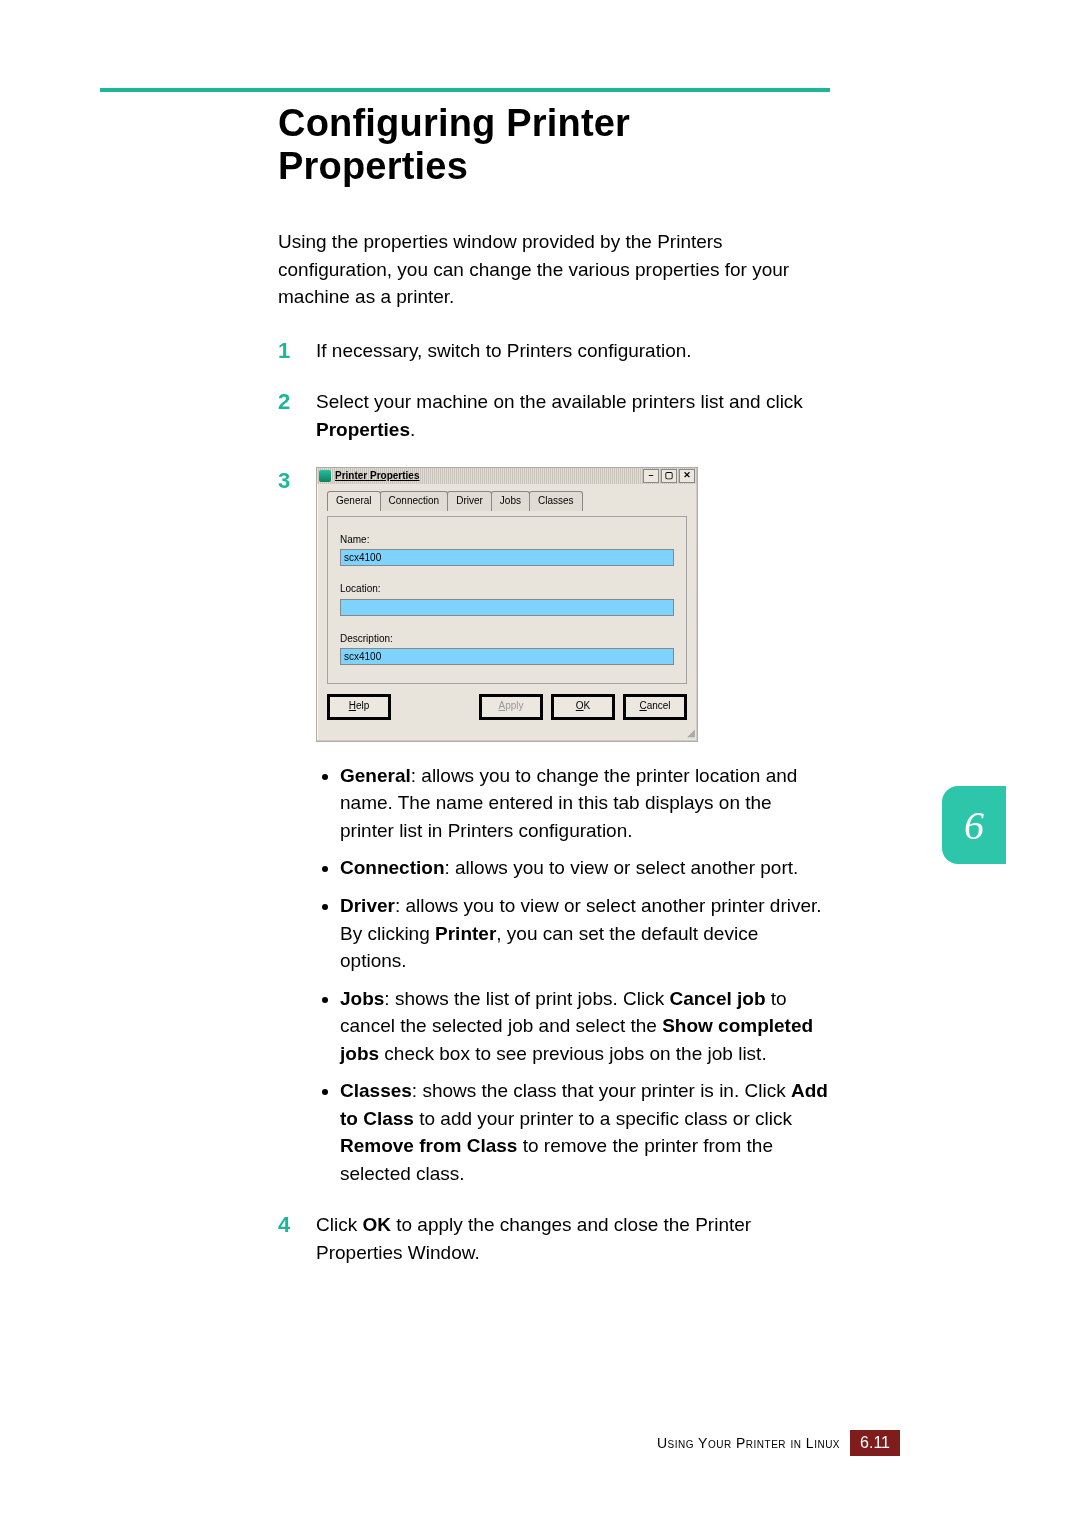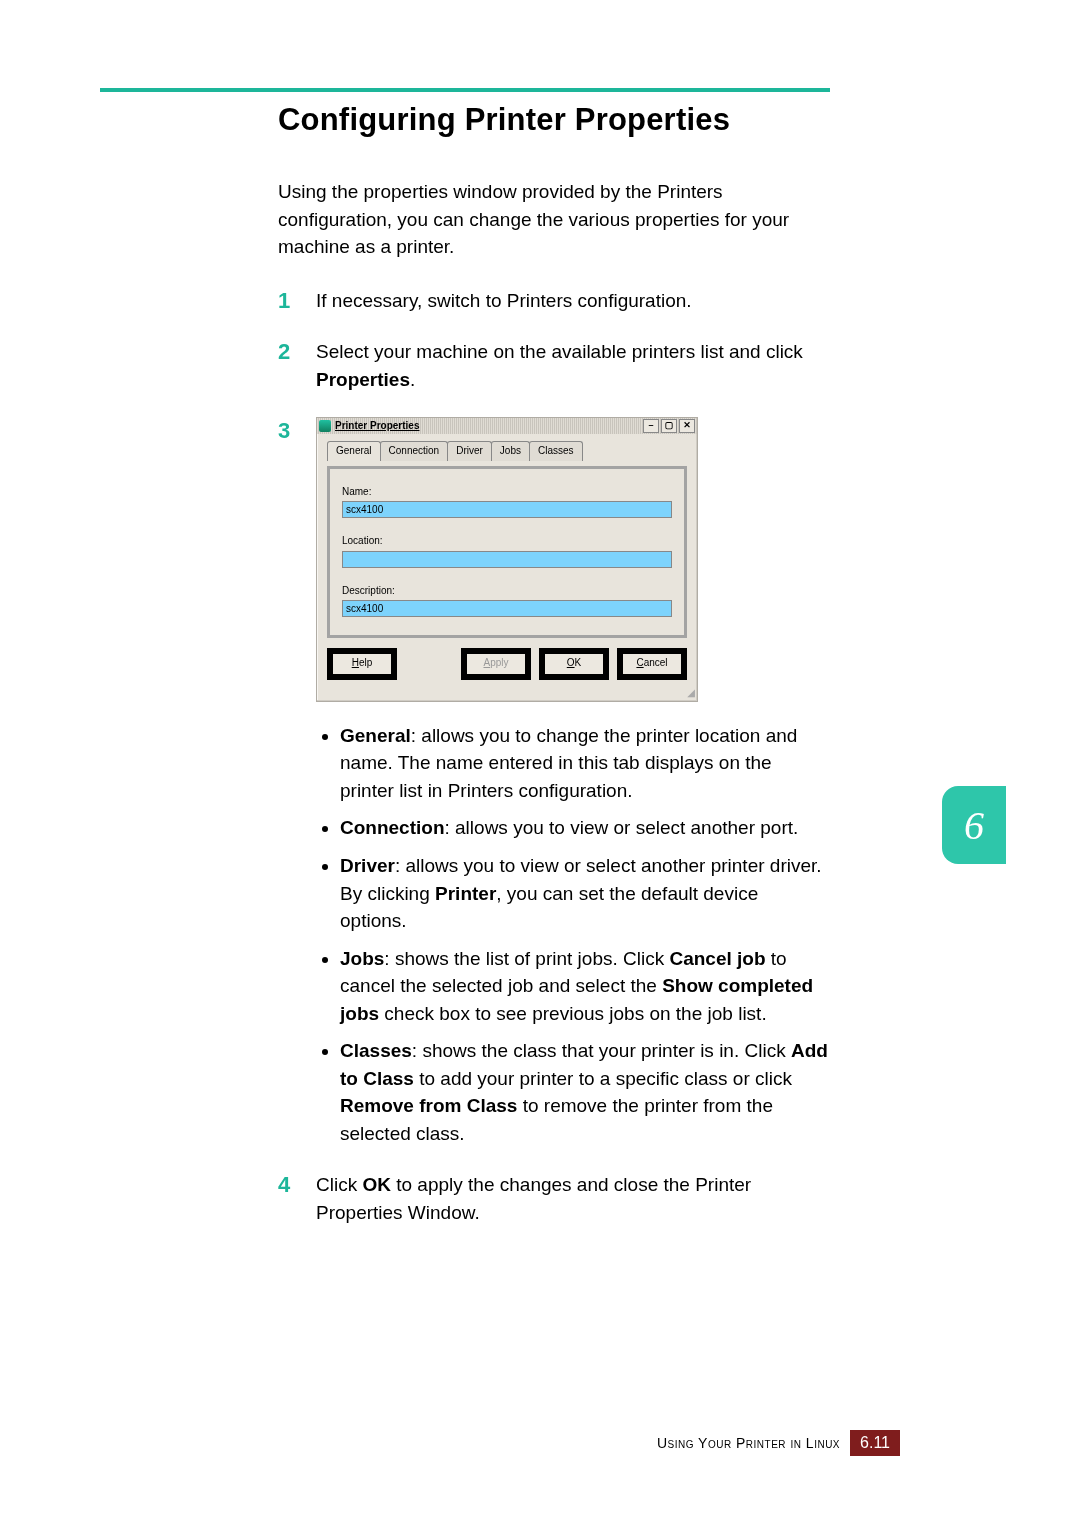--- a/index.html
+++ b/index.html
@@ -24,21 +24,21 @@
     top: 88px;
     height: 4px;
     background: #1db69a;
   }
   .content {
     margin-left: 178px;
     margin-right: 150px;
     padding-top: 14px;
   }
   h1.title {
-    font-size: 31px;
+    font-size: 38px;
     font-weight: bold;
     margin: 0 0 40px 0;
     letter-spacing: 0.2px;
   }
   p.intro {
     font-size: 19px;
     line-height: 1.45;
     margin: 0 0 26px 0;
   }
   ol.steps {
@@ -119,21 +119,21 @@
     margin-right: -1px;
     border-radius: 3px 3px 0 0;
     position: relative;
     top: 1px;
   }
   .dlg-tab.active {
     background: #e8e4dc;
     z-index: 2;
   }
   .dlg-panel {
-    border: 3px solid #a3a3a3;
+    border: 1px solid #a3a3a3;
     padding: 10px 12px 18px 12px;
     background: #e8e4dc;
   }
   .dlg-field-label {
     font-size: 10px;
     margin: 6px 0 2px 0;
   }
   .dlg-input {
     width: 100%;
     box-sizing: border-box;
@@ -146,21 +146,21 @@
   }
   .dlg-buttons {
     display: flex;
     margin-top: 10px;
     gap: 8px;
     align-items: center;
   }
   .dlg-btn {
     min-width: 58px;
     height: 20px;
-    border: 6px solid #000000;
+    border: 3px solid #000000;
     background: #ece8e0;
     font-size: 10px;
     text-align: center;
     line-height: 18px;
   }
   .dlg-btn .ul { text-decoration: underline; }
   .dlg-btn.disabled { color: #999; }
   .dlg-resize {
     text-align: right;
     font-size: 10px;

